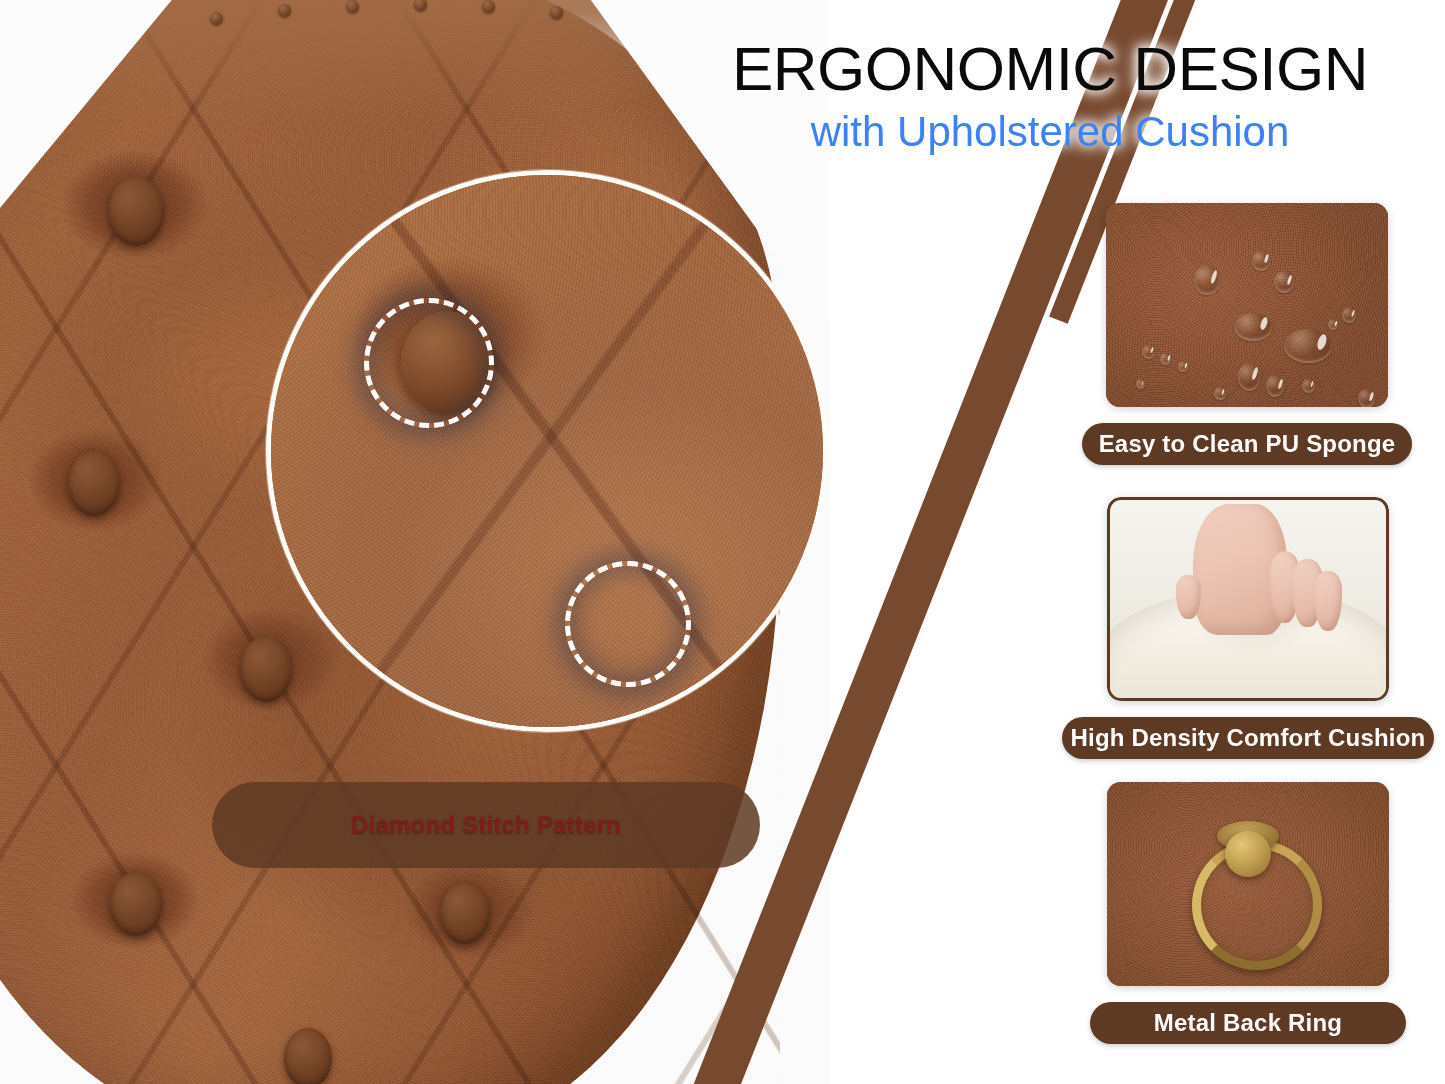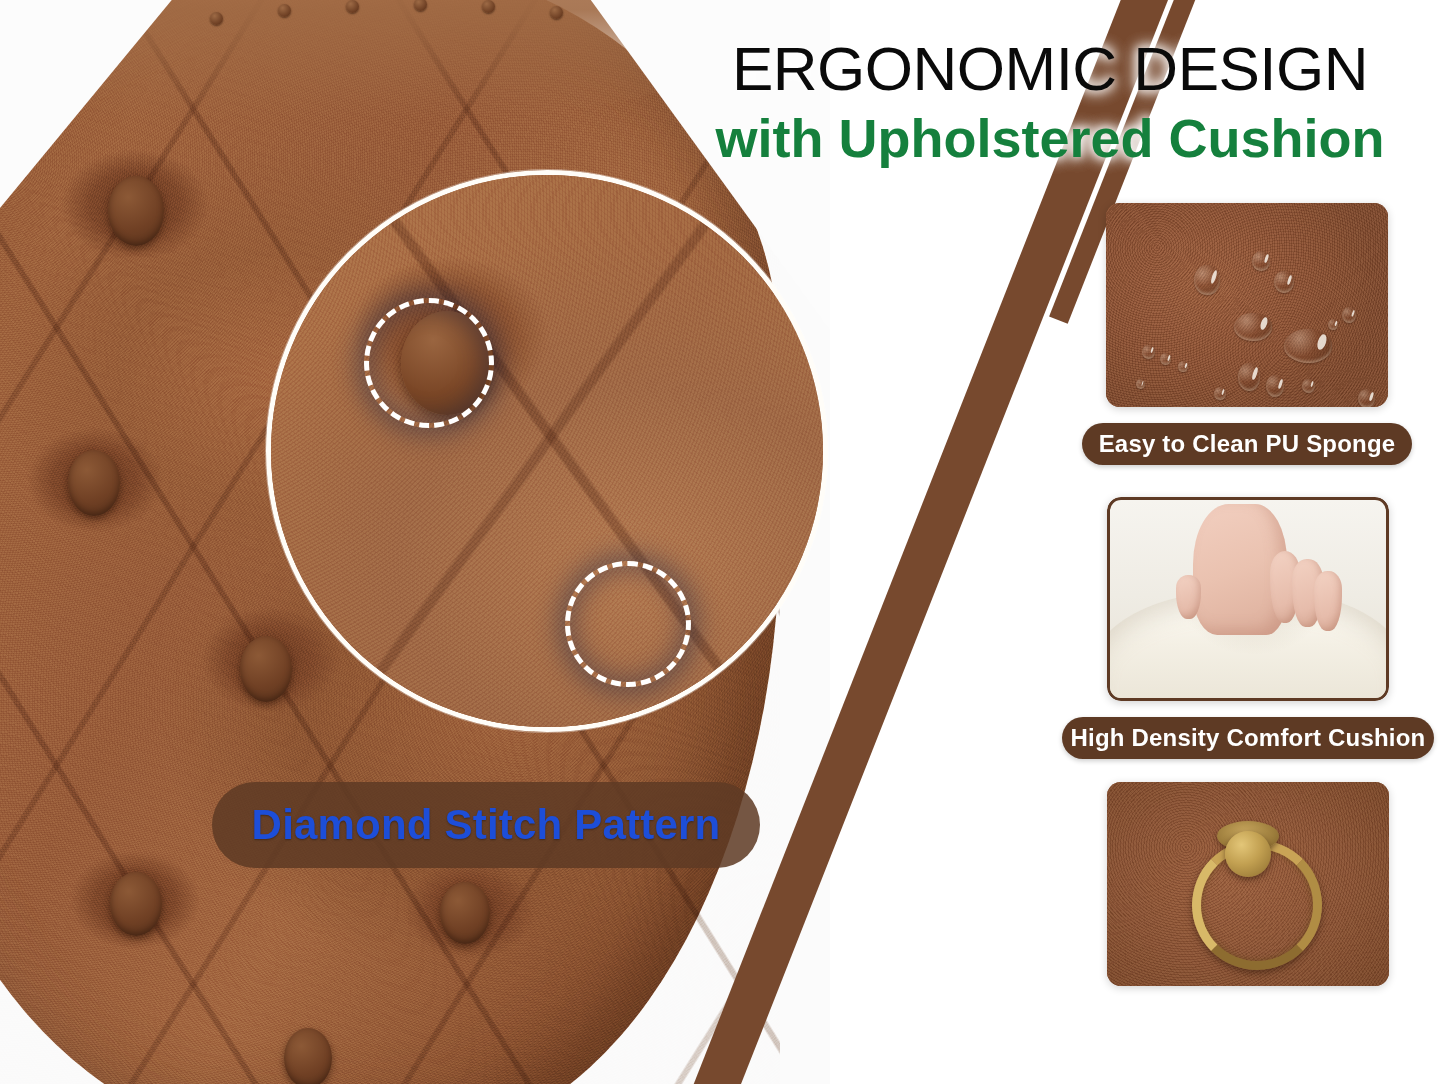--- a/index.html
+++ b/index.html
@@ -191,43 +191,43 @@
     font-size: 62px;
     font-weight: normal;
     letter-spacing: -0.5px;
     color: #0a0a0a;
     line-height: 1.05;
     text-shadow: 0 0 16px #ffffff, 0 0 16px #ffffff, 0 0 10px #ffffff;
     white-space: nowrap;
   }
   .headline .line2 {
     margin-top: 8px;
-    font-size: 54px;
-    font-weight: bold;
-    color: #15803d;
+    font-size: 42px;
+    font-weight: normal;
+    color: #3b82f6;
     line-height: 1.1;
     text-shadow: 0 0 16px #ffffff, 0 0 16px #ffffff, 0 0 10px #ffffff;
     white-space: nowrap;
   }
 
   
   .caption-left {
     position: absolute;
     left: 212px; top: 782px;
     width: 548px; height: 86px;
     border-radius: 44px;
     background: rgba(94,58,36,.86);
     display: flex;
     align-items: center;
     justify-content: center;
     z-index: 25;
   }
   .caption-left span {
-    color: #1d4ed8;
-    font-size: 42px;
+    color: #7f1d1d;
+    font-size: 24px;
     font-weight: bold;
     letter-spacing: .2px;
     text-shadow: 0 1px 2px rgba(0,0,0,.35);
   }
 
   
   .feature {
     position: absolute;
     z-index: 20;
   }
@@ -472,15 +472,18 @@
 
   <div class="feature" style="left:1090px;top:782px;width:316px;">
     <div class="thumb">
       <div class="thumb-ring-bg">
         <div class="tex"></div>
       </div>
       <div class="ring"></div>
       <div class="ring-plate"></div>
       <div class="ring-mount"></div>
     </div>
+    <div class="pill" style="width:316px;">
+      <span>Metal Back Ring</span>
+    </div>
   </div>
 
 </div>
 
 </body></html>

